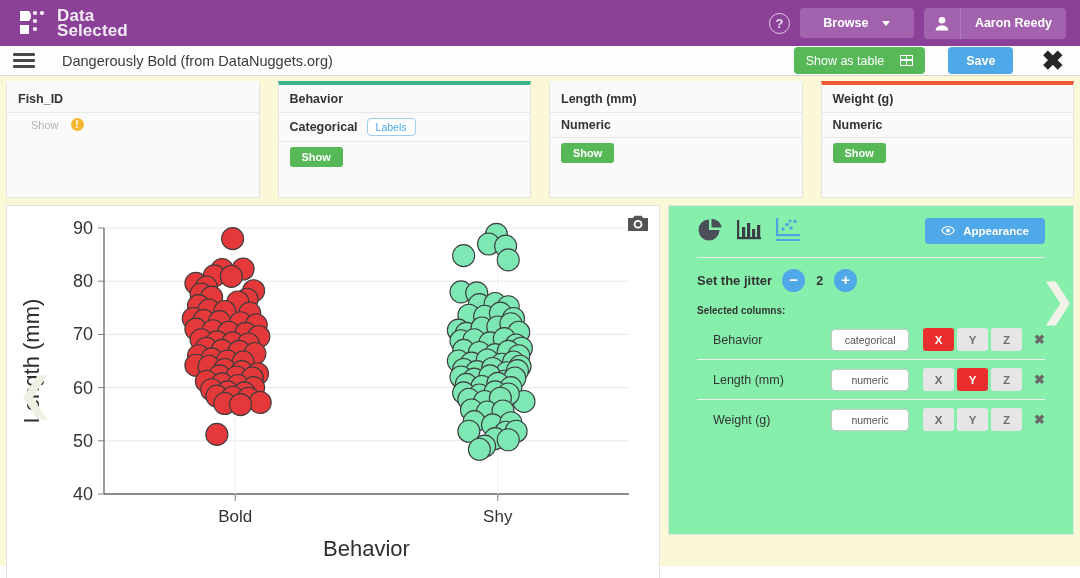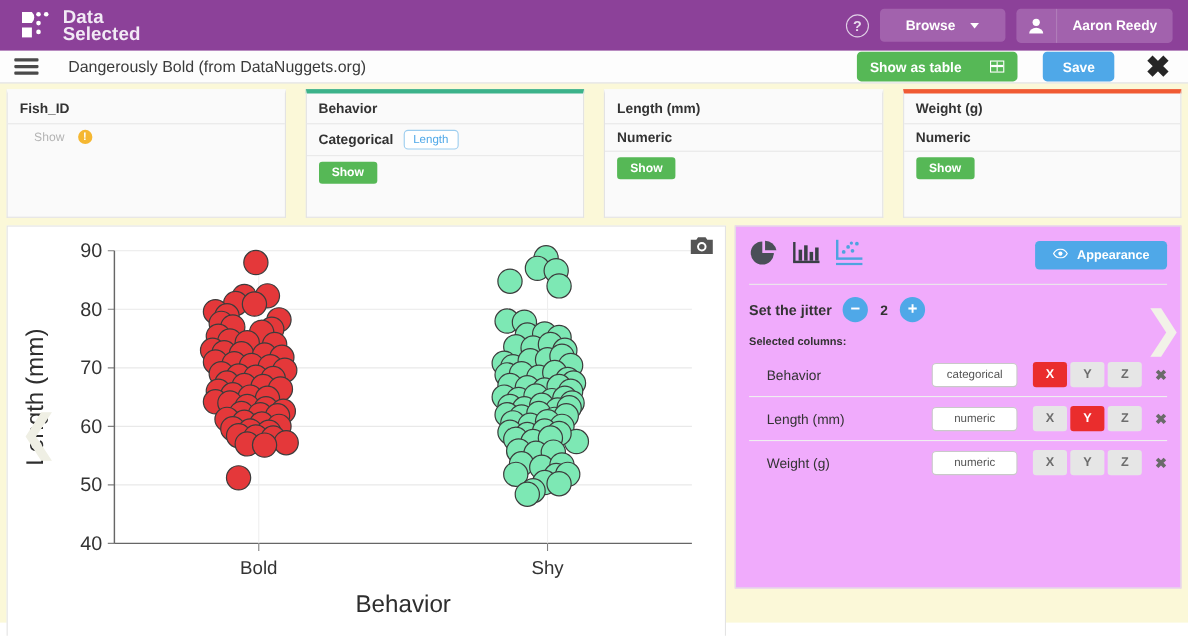--- a/index.html
+++ b/index.html
@@ -53,23 +53,23 @@
 
   
   .titlebar {
     height: 30px; background: #fdfdfd; border-bottom: 1px solid #d8d8d8;
     display: flex; align-items: center; padding: 0 16px 0 10px; gap: 14px;
   }
   .hamburger { display: flex; flex-direction: column; gap: 3px; cursor: pointer; padding: 3px; }
   .hamburger i { display: block; width: 22px; height: 3px; background: #4a4a4a; border-radius: 1px; }
   .doc-title { font-size: 14.5px; color: #3b3b3b; margin-left: 10px; flex: 1; }
   .btn-green-table {
-    background: #56b856; color: #fff; font-size: 12.5px; font-weight: bold;
+    background: #56b856; color: #fff; font-size: 12.5px; font-weight: normal;
     border: none; border-radius: 4px; height: 27px; padding: 0 12px;
-    display: flex; align-items: center; gap: 26px; cursor: pointer;
+    display: flex; align-items: center; gap: 16px; cursor: pointer;
   }
   .grid-glyph {
     width: 13px; height: 11px; border: 1.4px solid #fff; position: relative;
   }
   .grid-glyph:before { content: ""; position: absolute; left: 0; right: 0; top: 3.4px; height: 1.4px; background: #fff; }
   .grid-glyph:after { content: ""; position: absolute; top: 0; bottom: 0; left: 4.4px; width: 1.4px; background: #fff; }
   .btn-blue-save {
     background: #4fa8e8; color: #fff; font-size: 12.5px; font-weight: bold;
     border: none; border-radius: 4px; height: 27px; padding: 0 18px; cursor: pointer;
     margin-left: 9px;
@@ -128,22 +128,22 @@
     cursor: pointer; user-select: none; line-height: 1;
     font-family: "Liberation Sans", sans-serif;
   }
   .nav-left { left: 10px; }
   .nav-right { right: -6px; color: #f2f2e8; }
 
   svg.plot { display: block; }
 
   
   .side-panel {
-    width: 454px; background: #f0abfc; border: 1px solid #e3e3e3;
-    height: 330px; padding: 10px 12px;
+    width: 454px; background: #86efac; border: 1px solid #e3e3e3;
+    height: 330px; padding: 10px 28px;
   }
   .side-head { display: flex; align-items: center; justify-content: space-between; }
   .chart-icons { display: flex; align-items: flex-end; gap: 13px; }
   .chart-icon { cursor: pointer; }
   .appearance-btn {
     background: #4fa8e8; color: #fff; border: none; border-radius: 4px;
     font-size: 11.5px; font-weight: bold; padding: 7px 16px; cursor: pointer;
     display: flex; align-items: center; gap: 8px;
   }
   .side-divider { border-top: 1px solid #eaeaea; margin: 11px 0 0; }
@@ -240,21 +240,21 @@
       <div class="col-action">
         <span class="show-disabled">Show</span>
         <span class="warn-dot">!</span>
       </div>
     </div>
 
     <div class="col-card" style="border-top-color:#3cb28a">
       <div class="col-name">Behavior</div>
       <div class="col-type-row">
         <span class="col-type">Categorical</span>
-        <span class="labels-pill">Length</span>
+        <span class="labels-pill">Labels</span>
       </div>
       <div class="col-action">
         <button class="show-btn">Show</button>
       </div>
     </div>
 
     <div class="col-card">
       <div class="col-name">Length (mm)</div>
       <div class="col-type-row">
         <span class="col-type">Numeric</span>

